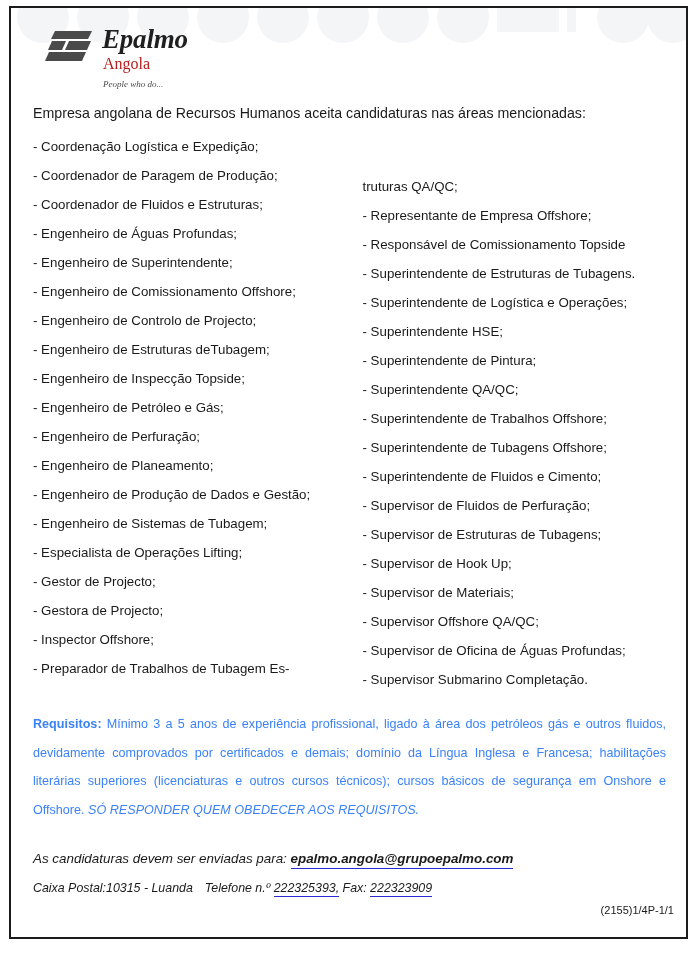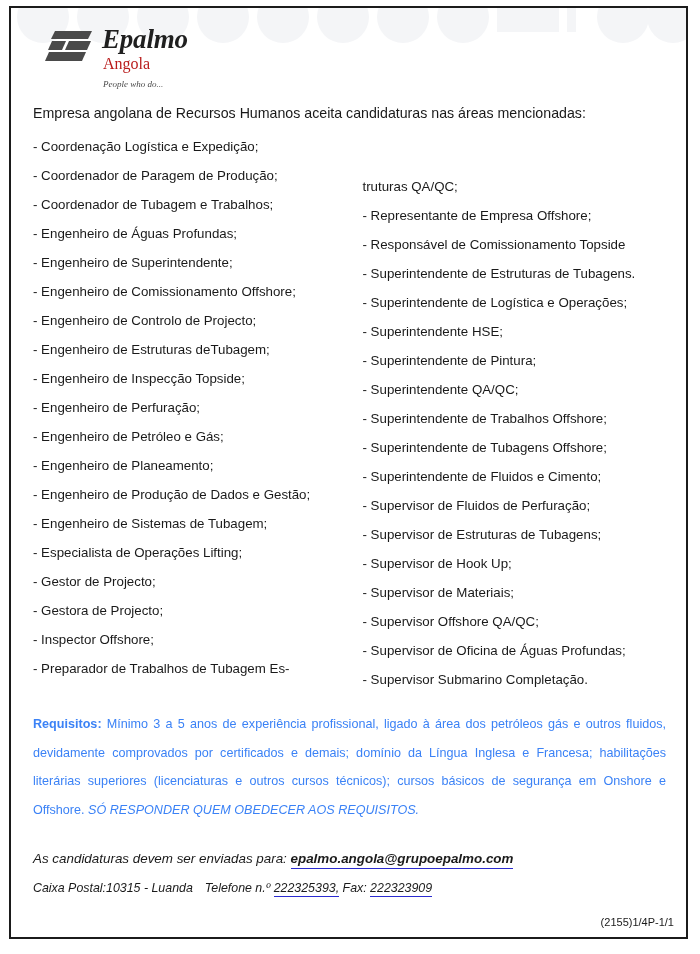--- a/index.html
+++ b/index.html
@@ -187,21 +187,21 @@
     text-decoration: none;
     border-bottom: 1.5px solid #2a2ad0;
     padding-bottom: 1px;
   }
   .gap { display: inline-block; width: 12px; }
 
   
   .footer-code {
     position: absolute;
     right: 12px;
-    bottom: 9px;
+    bottom: 21px;
     font-size: 11px;
     color: #1a1a1a;
     z-index: 3;
   }
 </style>
 </head>
 <body>
 
 <div class="page">
 
@@ -235,29 +235,29 @@
         <div class="brand-tag">People who do...</div>
       </div>
     </div>
 
     <div class="headline">Empresa angolana de Recursos Humanos aceita candidaturas nas áreas mencionadas:</div>
 
     <div class="columns">
       <div class="col col-left">
         <div class="job-item">- Coordenação Logística e Expedição;</div>
         <div class="job-item">- Coordenador de Paragem de Produção;</div>
-        <div class="job-item">- Coordenador de Tubagem e Trabalhos;</div>
+        <div class="job-item">- Coordenador de Fluidos e Estruturas;</div>
         <div class="job-item">- Engenheiro de Águas Profundas;</div>
         <div class="job-item">- Engenheiro de Superintendente;</div>
         <div class="job-item">- Engenheiro de Comissionamento Offshore;</div>
         <div class="job-item">- Engenheiro de Controlo de Projecto;</div>
         <div class="job-item">- Engenheiro de Estruturas deTubagem;</div>
         <div class="job-item">- Engenheiro de Inspecção Topside;</div>
+        <div class="job-item">- Engenheiro de Petróleo e Gás;</div>
         <div class="job-item">- Engenheiro de Perfuração;</div>
-        <div class="job-item">- Engenheiro de Petróleo e Gás;</div>
         <div class="job-item">- Engenheiro de Planeamento;</div>
         <div class="job-item">- Engenheiro de Produção de Dados e Gestão;</div>
         <div class="job-item">- Engenheiro de Sistemas de Tubagem;</div>
         <div class="job-item">- Especialista de Operações Lifting;</div>
         <div class="job-item">- Gestor de Projecto;</div>
         <div class="job-item">- Gestora de Projecto;</div>
         <div class="job-item">- Inspector Offshore;</div>
         <div class="job-item">- Preparador de Trabalhos de Tubagem Es-</div>
       </div>
       <div class="col col-right">

